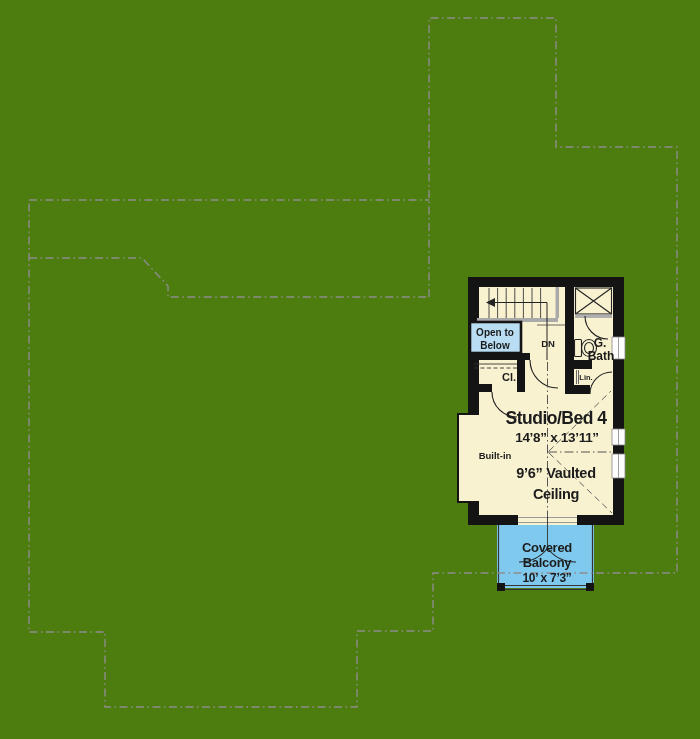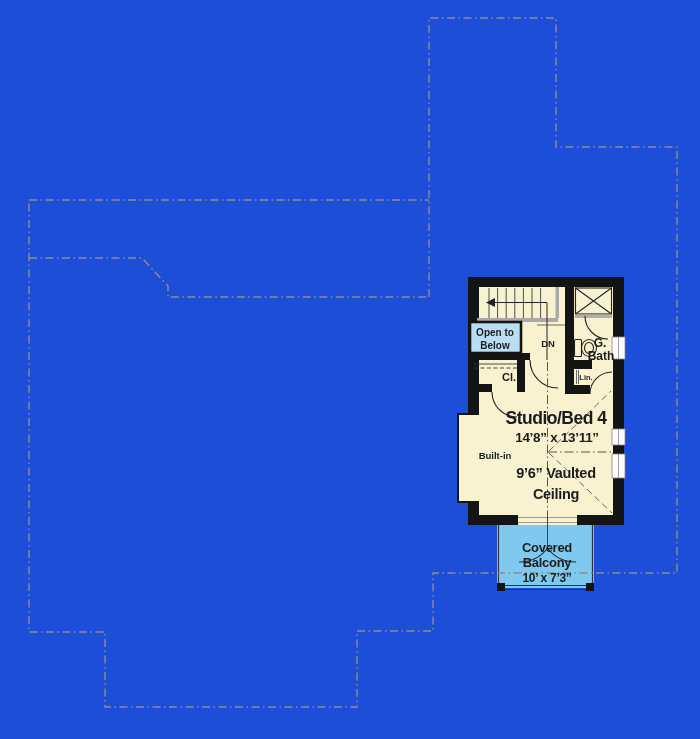--- a/index.html
+++ b/index.html
@@ -1,16 +1,16 @@
 <!DOCTYPE html>
 <html><head>
 <meta charset="utf-8">
 <style>
   html,body{margin:0;padding:0;background:#ffffff;}
-  .canvas{position:relative;width:700px;height:739px;background:#1d4ed8;overflow:hidden;}
+  .canvas{position:relative;width:700px;height:739px;background:#4d7c0f;overflow:hidden;}
   svg{display:block;}
   .t{font-family:"Liberation Sans","DejaVu Sans",sans-serif;font-weight:600;fill:#1c1c1c;}
   .t-lg{font-size:17.5px;letter-spacing:-0.5px;}
   .t-dim{font-size:13.5px;letter-spacing:-0.3px;}
   .t-vault{font-size:14.5px;letter-spacing:-0.3px;}
   .t-balc{font-size:13px;letter-spacing:-0.3px;}
   .t-balcdim{font-size:12px;letter-spacing:-0.3px;}
   .t-open{font-size:10px;}
   .t-dn{font-size:9.5px;}
   .t-cl{font-size:11px;}

